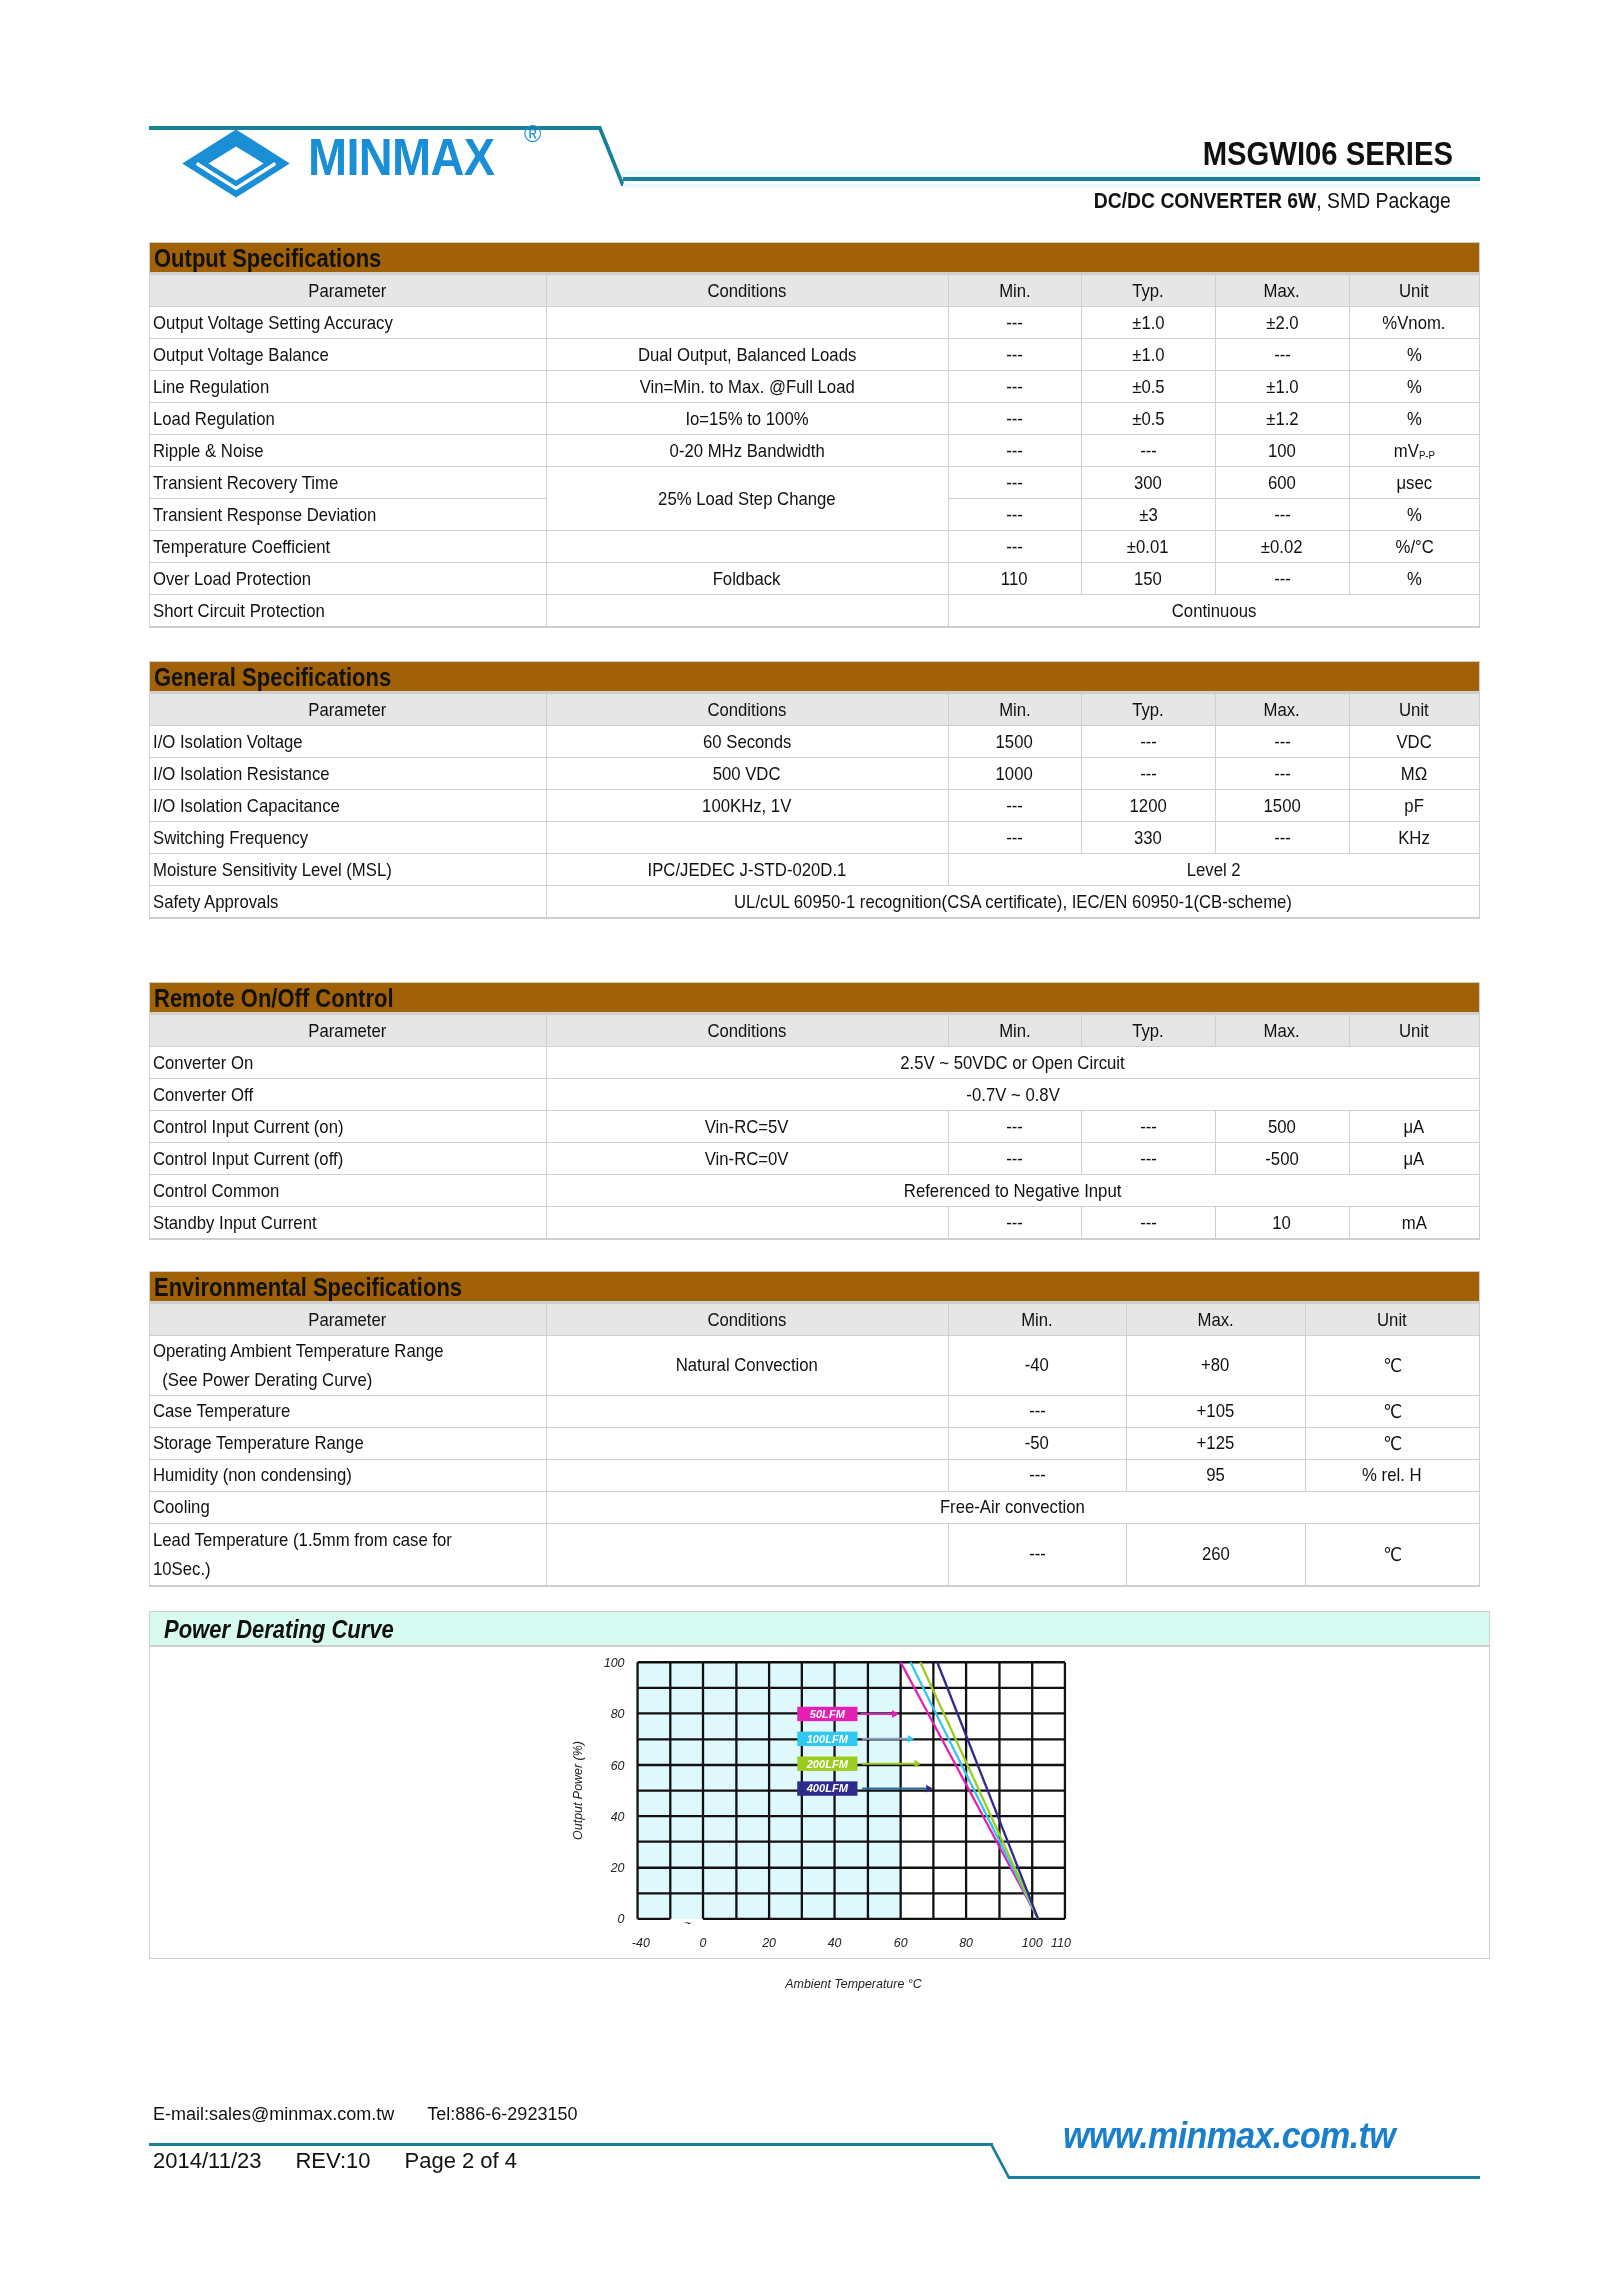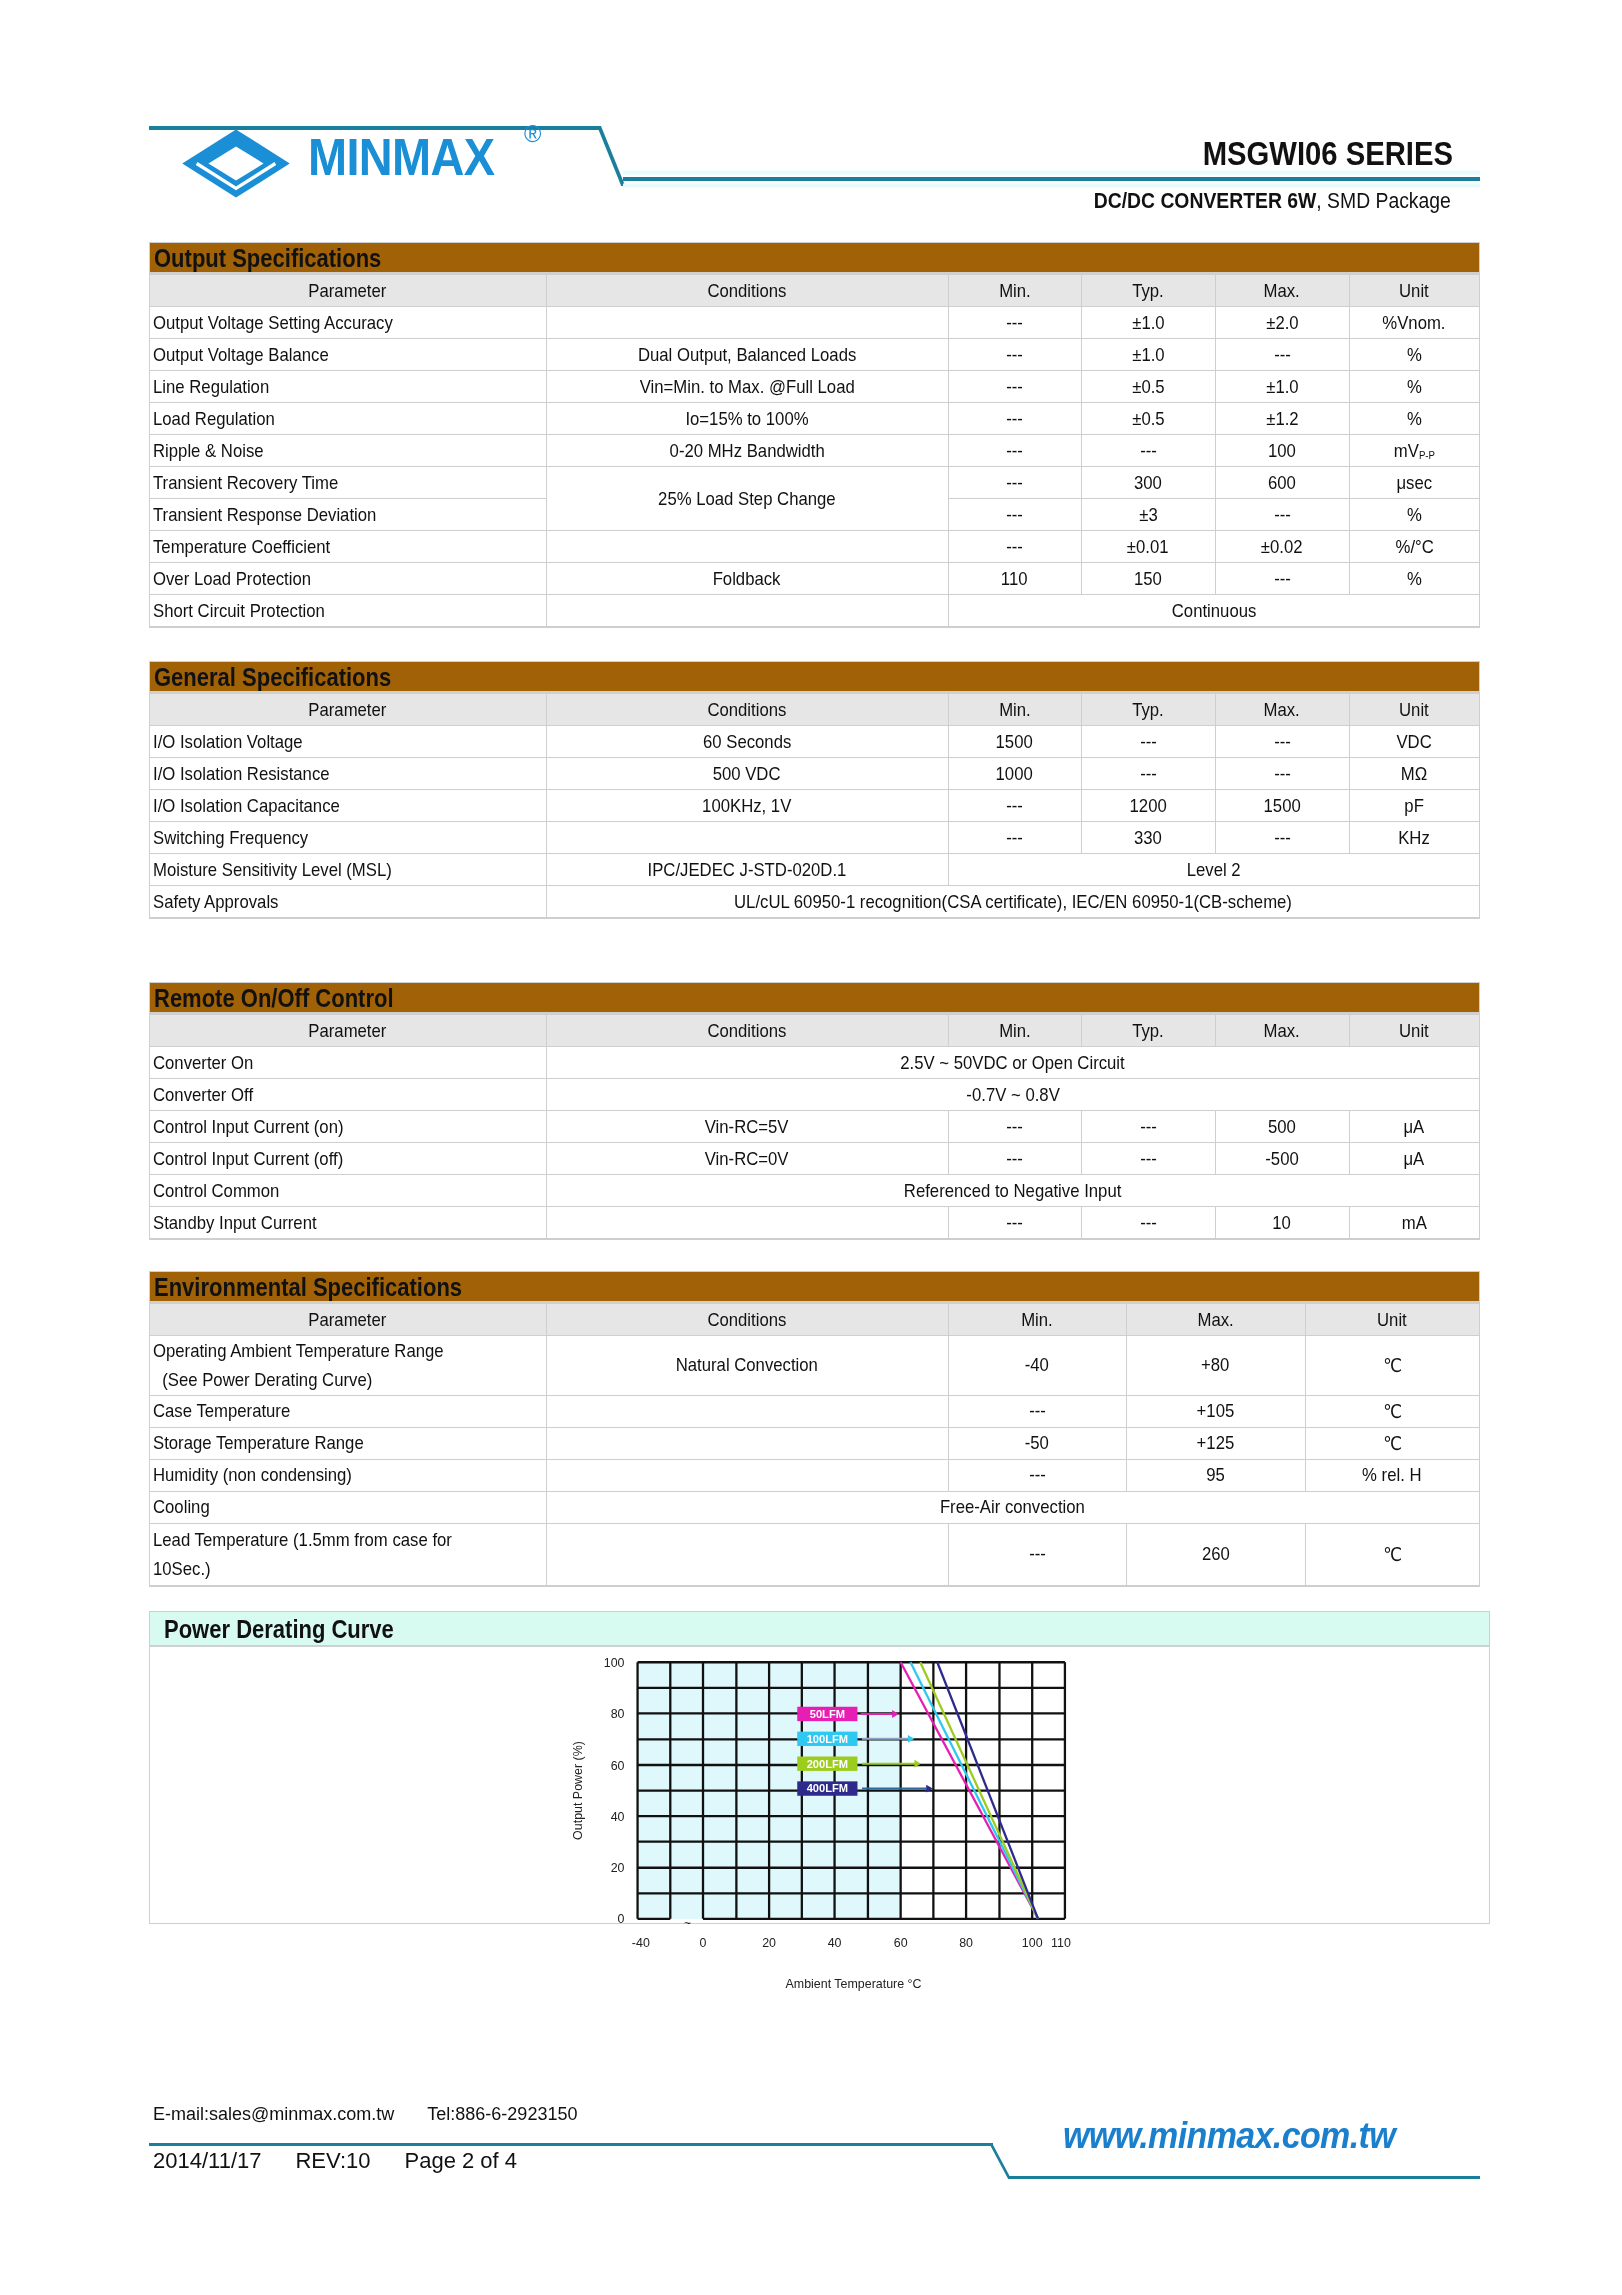--- a/index.html
+++ b/index.html
@@ -26,21 +26,21 @@
   th { background: #e6e6e6; text-align: center; }
   td { text-align: center; }
   td.p { text-align: left; }
   .cell-txt { display: inline-block; transform: scaleX(0.88); }
   td.p .cell-txt { transform-origin: left; }
   tr > *:first-child { border-left: none; }
   tr > *:last-child { border-right: none; }
   .sub { font-size: 11px; vertical-align: -2px; }
 
   
-  .derating { position: absolute; left: 149px; top: 1611px; width: 1341px; height: 313px; border: 1.3px solid #cfcfcf; }
+  .derating { position: absolute; left: 149px; top: 1611px; width: 1341px; height: 348px; border: 1.3px solid #cfcfcf; font-style: italic; }
   .derating .sec-title { height: 35px; line-height: 35px; padding-left: 14.4px; background: #d8fbf1; }
   .chart-svg { position: absolute; left: 0; top: 37px; }
 
   
   .ft-contact { position: absolute; left: 153px; top: 2104px; font-size: 18px; }
   .ft-contact span + span { margin-left: 33px; }
   .ft-line1 { position: absolute; left: 149px; top: 2143px; width: 844px; height: 3.3px; background: #1a7f9a; }
   .ft-diag { position: absolute; left: 989px; top: 2143px; width: 3.3px; height: 36px; background: #1a7f9a; transform: skewX(28deg); transform-origin: top; }
   .ft-line2 { position: absolute; left: 1009px; top: 2176px; width: 471px; height: 3.3px; background: #1a7f9a; }
   .ft-meta { position: absolute; left: 153px; top: 2148px; font-size: 22px; }
@@ -442,16 +442,16 @@
   </svg>
 </div>
 
 <div class="ft-contact">
   <span>E-mail:sales@minmax.com.tw</span><span>Tel:886-6-2923150</span>
 </div>
 <div class="ft-line1"></div>
 <div class="ft-diag"></div>
 <div class="ft-line2"></div>
 <div class="ft-meta">
-  <span>2014/11/17</span><span>REV:10</span><span>Page 2 of 4</span>
+  <span>2014/11/23</span><span>REV:10</span><span>Page 2 of 4</span>
 </div>
 <div class="ft-url">www.minmax.com.tw</div>
 
 
 </body></html>

